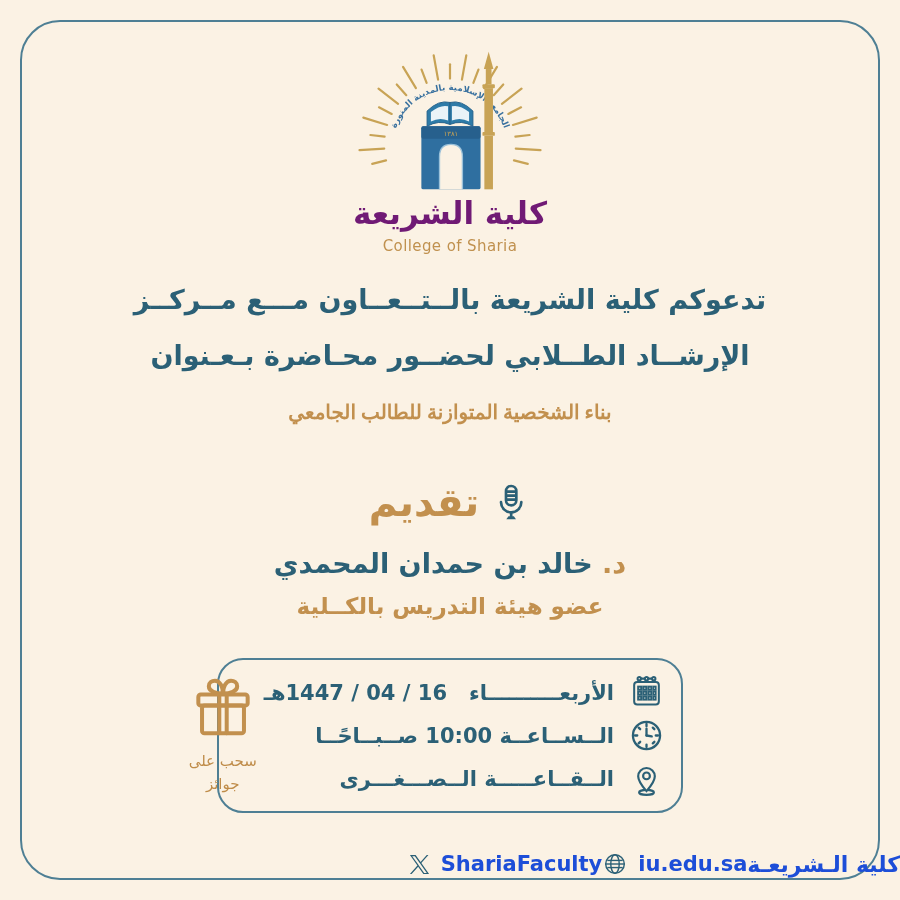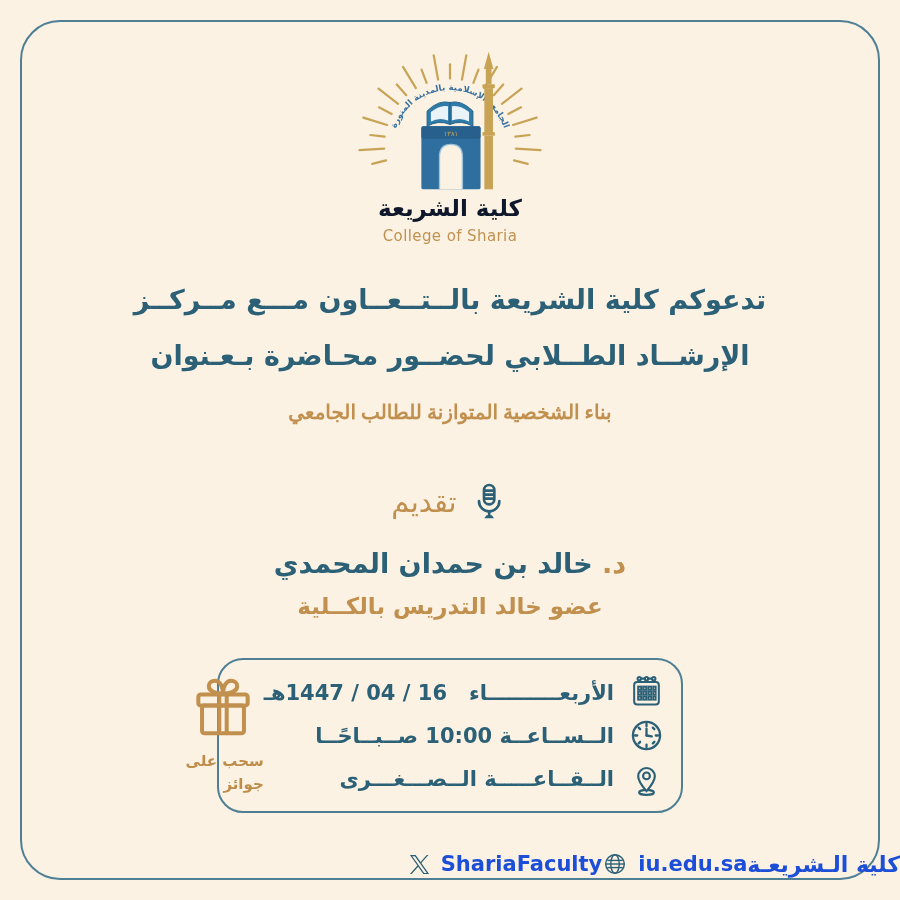--- a/index.html
+++ b/index.html
@@ -15,22 +15,22 @@
     border:2px solid #4E7F94;
     border-radius:40px;
     pointer-events:none;
   }
   .abs-center { position:absolute; left:0; right:0; text-align:center; }
 
   
   .logo-block { top:46px; }
   .logo-calligraphy {
     margin-top:-4px;
-    font-size:23px; font-weight:bold;
-    color:#0f172a;
+    font-size:31px; font-weight:bold;
+    color:#701a75;
     direction:rtl;
   }
   .logo-english {
     margin-top:6px;
     font-size:15px; font-weight:normal;
     letter-spacing:0.4px;
     color:#C0914F;
   }
 
   
@@ -50,21 +50,21 @@
     font-size:20px; font-weight:bold;font-family:Liberation Serif, serif;
   }
 
   
   .present-row {
     top:480px;
     display:flex; justify-content:center; align-items:center;
     gap:12px; direction:rtl;
   }
   .present-row .mic { color:#2B6076; width:40px; height:44px; }
-  .present-label { color:#C2904E; font-size:29px; font-weight:normal; }
+  .present-label { color:#C2904E; font-size:39px; font-weight:bold; }
   .presenter-name {
     top:548px; direction:rtl;
     color:#2B6076; font-size:27px; font-weight:bold;
   }
   .presenter-name .prefix { color:#C2904E; }
   .presenter-role {
     top:593px; direction:rtl;
     color:#C2904E; font-size:23px; font-weight:bold;
   }
 
@@ -95,22 +95,22 @@
   .prize-col {
     width:152px;
     display:flex; flex-direction:column;
     align-items:center; justify-content:center;
     gap:4px;
     color:#BF8C49;
     padding-bottom:4px;
   }
   .prize-col .gift { width:82px; height:74px; color:#C2904E; }
   .prize-text {
-    font-size:15px; font-weight:bold;
-    line-height:1.5; 
+    font-size:15px; font-weight:normal;
+    line-height:1.5; text-align:center;
     direction:rtl;
   }
 
   
   .footer {
     top:851px;
     display:flex; justify-content:flex-end; align-items:center;
     direction:ltr;
     color:#1d4ed8;
   }
@@ -198,21 +198,21 @@
     <line x1="9.4" y1="5.2" x2="14.8" y2="5.2"></line>
     <line x1="9.4" y1="7.6" x2="14.8" y2="7.6"></line>
     <line x1="9.4" y1="10" x2="14.8" y2="10"></line>
     <path d="M 6 11.5 a 6.1 6.1 0 0 0 12.2 0"></path>
     <line x1="12.1" y1="17.6" x2="12.1" y2="20"></line>
     <path d="M 9.2 21.8 h 5.8 l -1.3 -1.8 h -3.2 Z" fill="currentColor" stroke="none"></path>
   </svg>
   <span class="present-label">تقديم</span>
 </div>
 <div class="abs-center presenter-name"><span class="prefix">د.</span><span> خالد بن حمدان المحمدي</span></div>
-<div class="abs-center presenter-role">عضو خالد التدريس بالكــلية</div>
+<div class="abs-center presenter-role">عضو هيئة التدريس بالكــلية</div>
 
 <div class="details-box">
   <div class="detail-rows">
 
     <div class="detail-row">
       <svg class="d-icon" viewBox="0 0 24 24" fill="none" stroke="currentColor" stroke-width="1.3" stroke-linecap="round">
         <circle cx="7.3" cy="3" r="1.1"></circle>
           <circle cx="12" cy="3" r="1.1"></circle>
           <circle cx="16.7" cy="3" r="1.1"></circle>
         <line x1="8.4" y1="3" x2="10.9" y2="3"></line>

